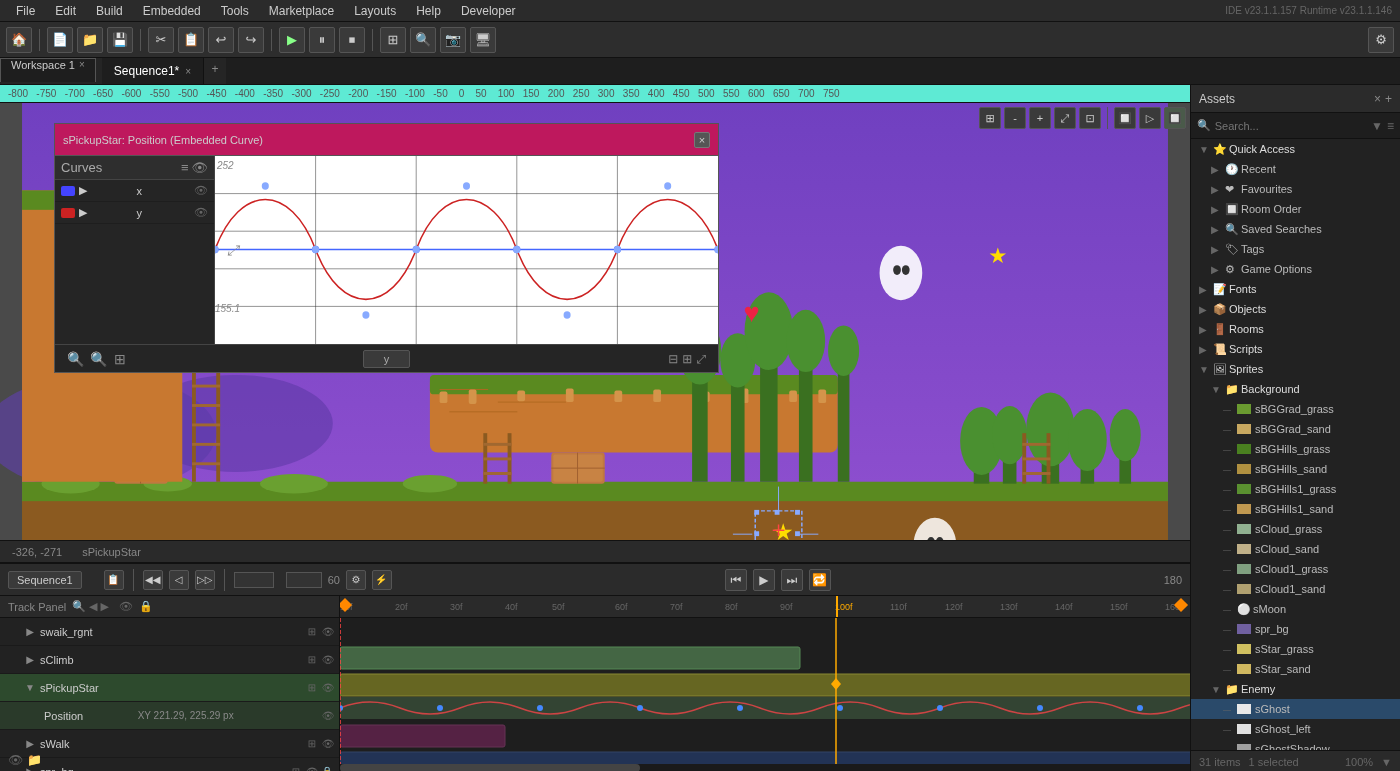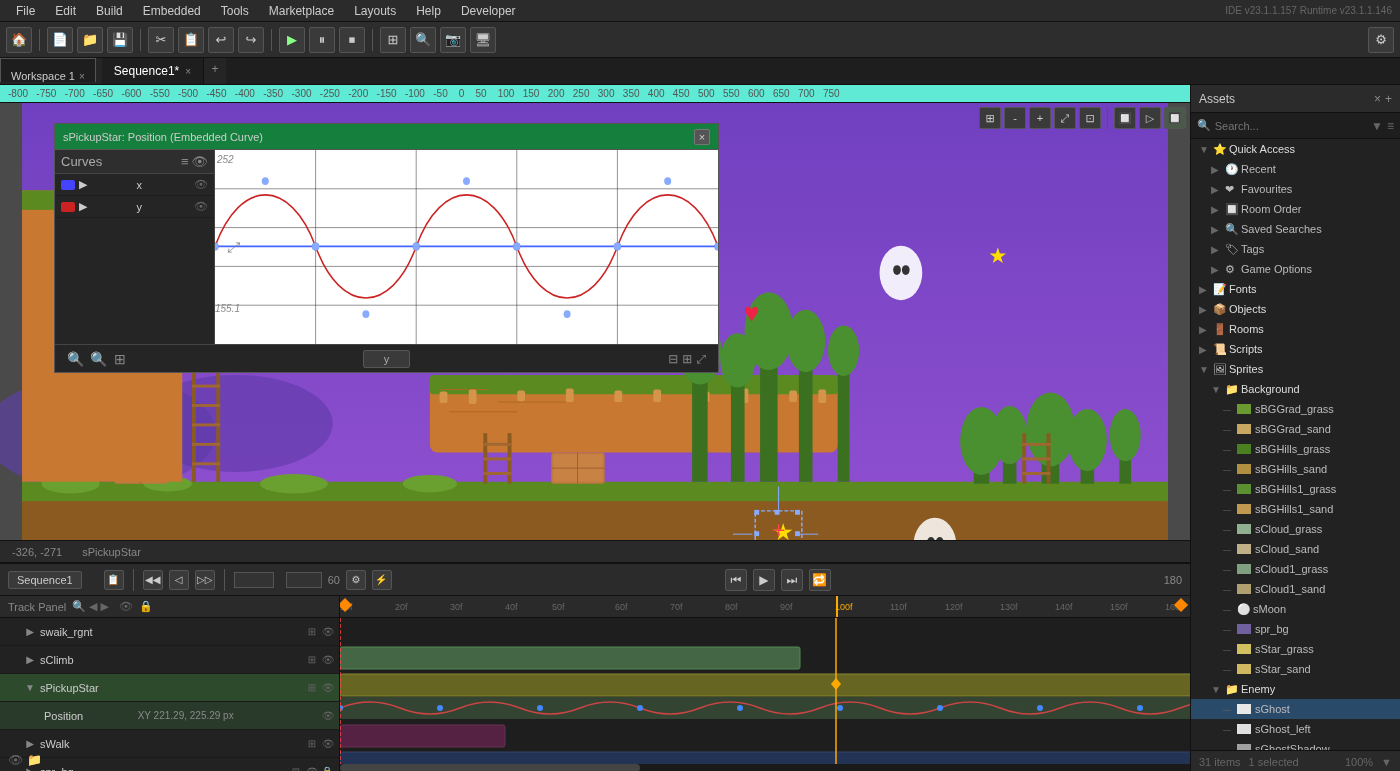--- a/index.html
+++ b/index.html
@@ -263,22 +263,22 @@
       top: 20px;
       width: 665px;
       height: 250px;
       background: #2a2a2a;
       border: 1px solid #555;
       z-index: 100;
       display: flex;
       flex-direction: column;
     }
     #curves-titlebar {
-      height: 26px;
-      background: #15803d;
+      height: 32px;
+      background: #be185d;
       display: flex;
       align-items: center;
       padding: 0 8px;
       font-size: 11px;
       color: #ccc;
       border-bottom: 1px solid #555;
       justify-content: space-between;
     }
     #curves-body {
       display: flex;
@@ -365,21 +365,21 @@
     }
 
     
     ::-webkit-scrollbar { width: 8px; height: 8px; }
     ::-webkit-scrollbar-track { background: #1a1a1a; }
     ::-webkit-scrollbar-thumb { background: #444; border-radius: 4px; }
     .ws-tab {
       height: 24px;
       padding: 0 10px;
       display: flex;
-      align-items: flex-end;
+      align-items: flex-start;
       gap: 4px;
       background: #1e1e1e;
       border: 1px solid #555;
       border-bottom: none;
       font-size: 11px;
       cursor: pointer;
       color: #ccc;
     }
   </style>
 </head>

